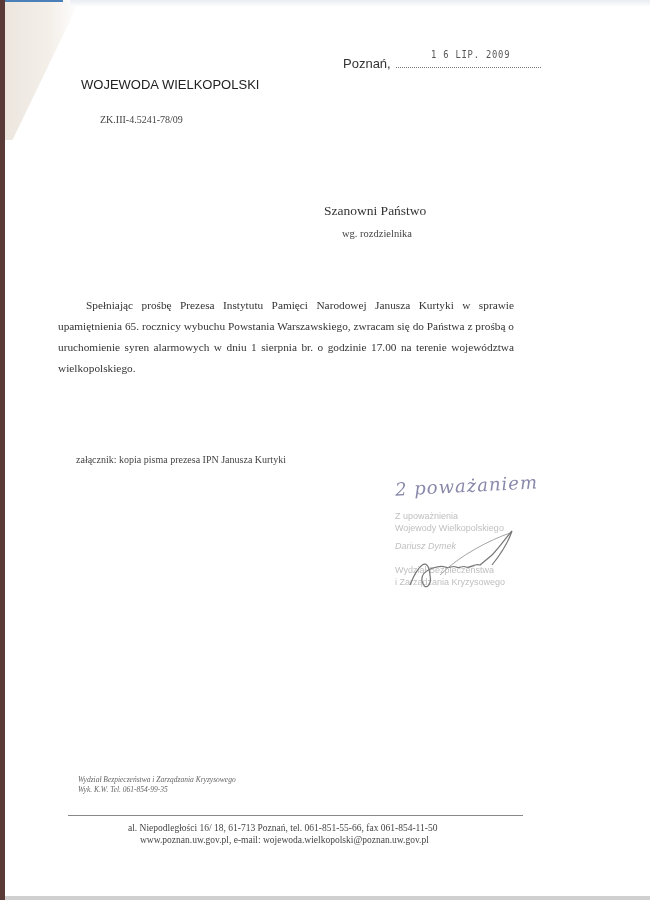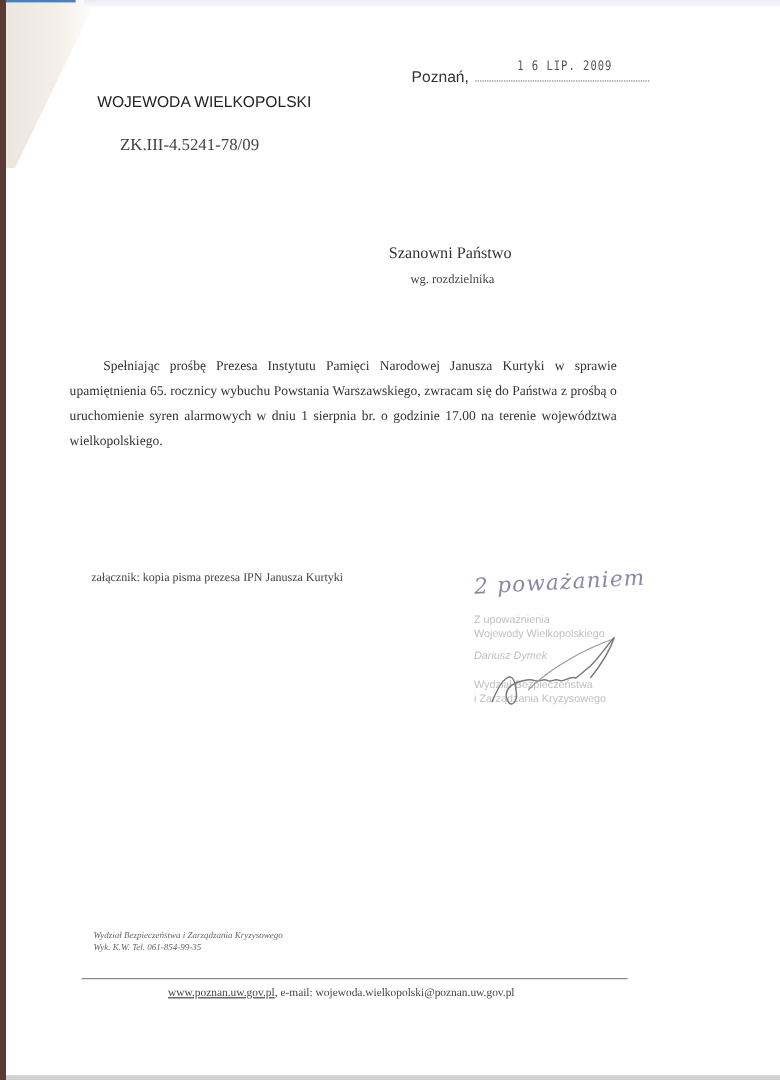--- a/index.html
+++ b/index.html
@@ -29,44 +29,44 @@
     position: absolute; left: 5px; top: 896px; width: 645px; height: 4px; background: #d0d0d0;
   }
   .abs { position: absolute; white-space: nowrap; }
   .sans { font-family: "Liberation Sans", sans-serif; text-align: right; }
 
   .date-place { left: 343px; top: 55px; font-size: 13px; color: #333; }
   .date-dots { display: inline-block; width: 145px; border-bottom: 1px dotted #777; position: relative; height: 12px; margin-left: 2px; }
   .date-stamp { position: absolute; left: 35px; top: -7px; font-size: 11px; color: #555; letter-spacing: 1px; font-family: "DejaVu Sans Mono", monospace; transform: scaleX(0.8); transform-origin: left; }
 
   .org { left: 81px; top: 77px; font-size: 13px; font-weight: normal; color: #222; }
-  .ref { left: 100px; top: 114px; font-size: 14px; color: #444; }
+  .ref { left: 100px; top: 114px; font-size: 10px; color: #444; }
 
   .salutation { left: 324px; top: 203px; font-size: 13.5px; color: #333; }
   .recipients { left: 342px; top: 228px; font-size: 10.5px; color: #444; }
 
   .body-text {
     position: absolute; left: 58px; top: 295px; width: 456px;
     font-size: 11.3px; line-height: 21px; color: #333; text-align: justify;
   }
   .body-text p { margin: 0; text-indent: 28px; }
 
-  .attachment { left: 76px; top: 454px; font-size: 10px; color: #444; margin-top: 22px; }
+  .attachment { left: 76px; top: 454px; font-size: 10px; color: #444; }
 
   .handwritten { left: 395px; top: 475px; font-size: 18px; color: #8888aa; font-style: italic; font-family: "DejaVu Serif", serif; transform: rotate(-3deg); letter-spacing: 1px; }
 
   .stamp { position: absolute; left: 395px; top: 510px; width: 150px; text-align: left; color: #c0c0c0; font-family: "Liberation Sans", sans-serif; font-size: 9px; line-height: 12px; }
   .stamp .gap { height: 6px; }
   .signature { position: absolute; left: 400px; top: 525px; width: 120px; height: 70px; }
 
   .dept { left: 78px; top: 775px; font-size: 7.5px; color: #666; font-style: italic; line-height: 10px; }
   .divider { position: absolute; left: 68px; top: 815px; width: 455px; height: 1px; background: #888; }
 
   .footer { left: 128px; top: 822px; font-size: 9.5px; color: #444; line-height: 12px; }
-  .footer a { color: #444; text-decoration: underline; }
+  .footer a { color: #444; }
 </style>
 </head>
 <body>
 
 <div class="left-edge"></div>
 <div class="fold-shadow"></div>
 <div class="top-blue"></div>
 <div class="top-gray"></div>
 <div class="bottom-line"></div>
 
@@ -108,16 +108,17 @@
 </svg>
 
 <div class="abs dept">
   <div>Wydział Bezpieczeństwa i Zarządzania Kryzysowego</div>
   <div>Wyk. K.W. Tel. 061-854-99-35</div>
 </div>
 
 <div class="divider"></div>
 
 <div class="abs footer">
+  <div>al. Niepodległości 16/ 18, 61-713 Poznań, tel. 061-851-55-66, fax 061-854-11-50</div>
   <div style="padding-left:12px;">
     <a>www.poznan.uw.gov.pl</a><span>, e-mail: wojewoda.wielkopolski@poznan.uw.gov.pl</span>
   </div>
 </div>
 
 </body></html>

